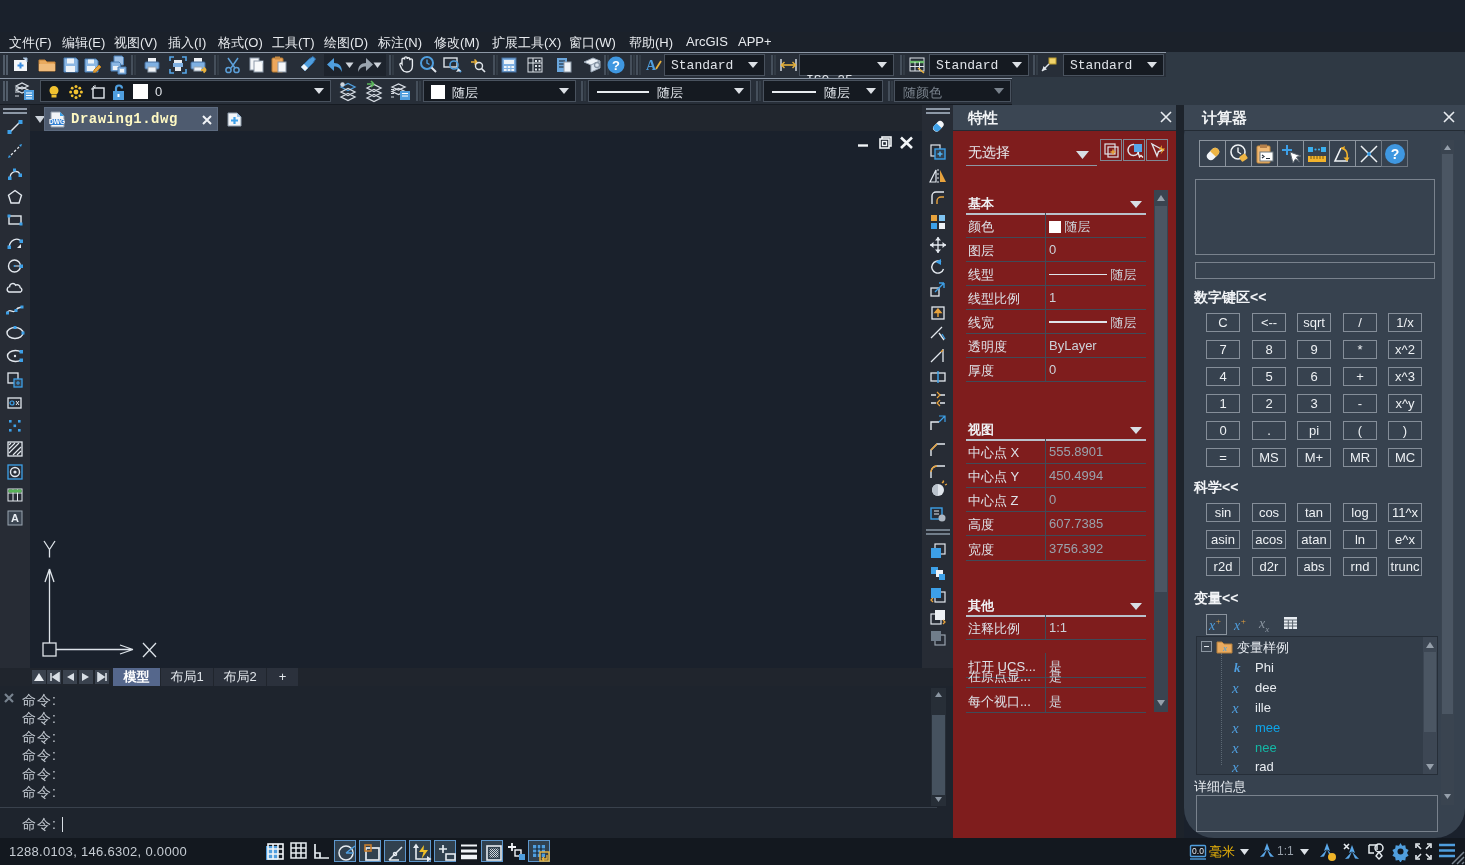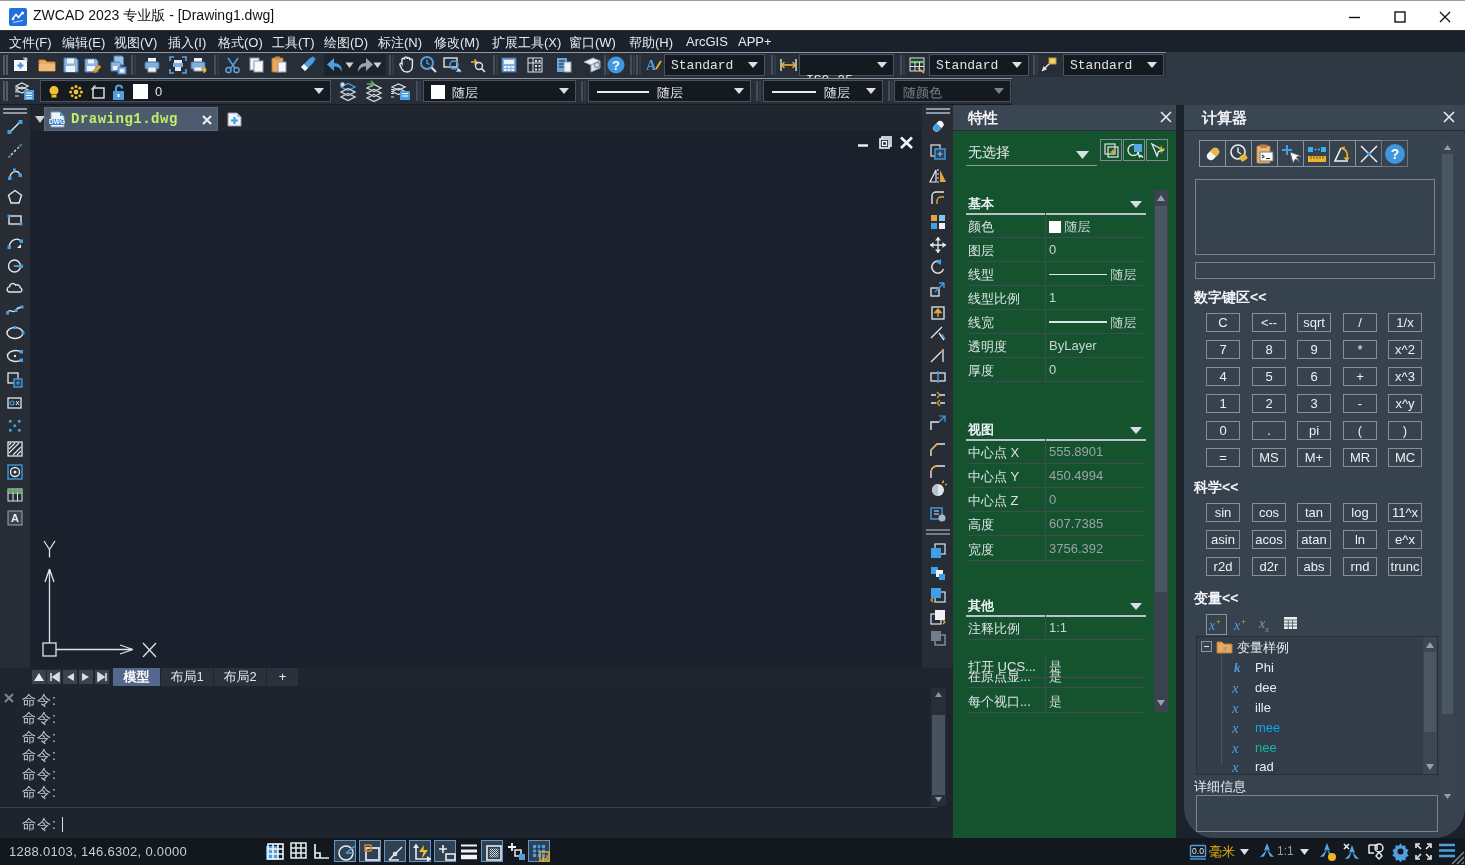--- a/index.html
+++ b/index.html
@@ -33,21 +33,21 @@
 
 #leftstrip { position:absolute; left:0; top:105px; width:30px; height:563px; background:#272c35; }
 #rightstrip { position:absolute; left:922px; top:105px; width:31px; height:563px; background:#272c35; }
 #doctabs { position:absolute; left:30px; top:105px; width:892px; height:26px; background:#21262e; }
 #canvas { position:absolute; left:30px; top:131px; width:892px; height:537px; background:#1a212c; }
 #laytabs { position:absolute; left:0; top:668px; width:953px; height:18px; background:#20252d; }
 #cmdwin { position:absolute; left:0; top:686px; width:953px; height:152px; background:#1e242d; }
 #statusbar { position:absolute; left:0; top:838px; width:1465px; height:27px; background:#13181f; }
 
 
-#props { position:absolute; left:953px; top:105px; width:223px; height:733px; background:#14532d; }
+#props { position:absolute; left:953px; top:105px; width:223px; height:733px; background:#7f1d1d; }
 #panelgap { position:absolute; left:1176px; top:105px; width:8px; height:733px; background:#1d232b; }
 #calc { position:absolute; left:1184px; top:105px; width:281px; height:733px; background:#37424f;border-radius:30px; }
 .ptitle { position:absolute; left:0; top:0; right:0; height:26px; color:#f2f4f6;
   font-size:15px; font-weight:bold; border-bottom:1px solid #232b34; background:#3b4653; }
 .pclose { position:absolute; top:5px; width:15px; height:15px; }
 
 .icbtn { position:absolute; }
 svg { display:block; }
 
 .ltb { position:absolute; top:2px; width:14px; height:14px; background:#3a424e;
@@ -75,40 +75,20 @@
 
 .cbtn { position:absolute; width:34px; height:19px; border:1px solid #858e99; color:#eef1f4;
   font-size:13px; text-align:center; line-height:18px; }
 .cico { position:absolute; width:27px; height:27px; border:1px solid #8b949e;
   display:flex; align-items:center; justify-content:center; }
 .clab { position:absolute; color:#f2f4f7; font-size:14px; font-weight:bold; }
 </style>
 </head>
 <body>
 <div id="app">
-  <div id="titlebar">
-    <div class="appicon">
-        <svg width="18" height="18" viewBox="0 0 18 18">
-      <path d="M3.5 11 L7 6.5 L9.5 9.5 L13.5 4.5" stroke="#fff" stroke-width="1.6" fill="none"></path>
-      <circle cx="13.5" cy="5" r="1.6" fill="#fff"></circle>
-          <circle cx="4" cy="11" r="1.3" fill="#fff"></circle>
-      <path d="M4 14.5 L14 12.5" stroke="#bcd7f5" stroke-width="1.2"></path>
-        </svg>
-      </div>
-    <div class="title">ZWCAD 2023 专业版 - [Drawing1.dwg]</div>
-    <svg class="abs" style="left:1347px;top:8px" width="16" height="16" viewBox="0 0 16 16">
-        <path d="M2 8.5 H13" stroke="#111" stroke-width="1.4"></path>
-      </svg>
-    <svg class="abs" style="left:1392px;top:8px" width="16" height="16" viewBox="0 0 16 16">
-        <rect x="3" y="3" width="10" height="10" fill="none" stroke="#111" stroke-width="1.4"></rect>
-      </svg>
-    <svg class="abs" style="left:1437px;top:8px" width="16" height="16" viewBox="0 0 16 16">
-        <path d="M3 3 L13 13 M13 3 L3 13" stroke="#111" stroke-width="1.3"></path>
-      </svg>
-  </div>
   <div id="menubar">
     <span style="left:9px">文件(F)</span>
     <span style="left:62px">编辑(E)</span>
     <span style="left:114px">视图(V)</span>
     <span style="left:168px">插入(I)</span>
     <span style="left:218px">格式(O)</span>
     <span style="left:272px">工具(T)</span>
     <span style="left:324px">绘图(D)</span>
     <span style="left:378px">标注(N)</span>
     <span style="left:434px">修改(M)</span>
@@ -611,21 +591,21 @@
     <svg class="abs" style="left:4px;top:10px" width="12" height="9">
         <path d="M1 1 h10 l-5 7 z" fill="#cdd3da"></path>
       </svg>
     <div class="abs" style="left:14px;top:2px;width:174px;height:24px;background:#4e5b6f;border:1px solid #5d6b80">
       <svg class="abs" style="left:4px;top:3px" width="17" height="17">
           <path d="M2 1 h9 l4 4 v11 H2 z" fill="#f2f5f8" stroke="#8d9aa9"></path>
           <path d="M11 1 l4 4 h-4 z" fill="#3da0e8"></path>
           <rect x="1" y="8" width="14" height="6" rx="1" fill="#2f7fd4"></rect>
           <text x="8" y="13" font-size="6.5" font-weight="bold" fill="#fff" text-anchor="middle" font-family="Liberation Sans">DWG</text>
         </svg>
-      <span class="abs" style="left:26px;top:3px;font-size:14px;font-weight:bold;color:#bef264;font-family:'Liberation Mono',monospace;letter-spacing:.5px">Drawing1.dwg</span>
+      <span class="abs" style="left:26px;top:3px;font-size:14px;font-weight:bold;color:#fef9c3;font-family:'Liberation Mono',monospace;letter-spacing:.5px">Drawing1.dwg</span>
       <svg class="abs" style="left:156px;top:6px" width="12" height="12">
           <path d="M2 2 L10 10 M10 2 L2 10" stroke="#f0f3f6" stroke-width="2"></path>
         </svg>
     </div>
     <span class="icbtn" style="left:196px;top:5px">
         <svg width="18" height="18">
           <path d="M2 3 h9 l4 4 v9 H2 z" fill="#f2f5f8" stroke="#8d9aa9"></path>
           <path d="M11 3 l4 4 h-4 z" fill="#9fc6ea"></path>
           <path d="M8.5 7 v7 M5 10.5 h7" stroke="#3da0e8" stroke-width="2.2"></path>
         </svg>

